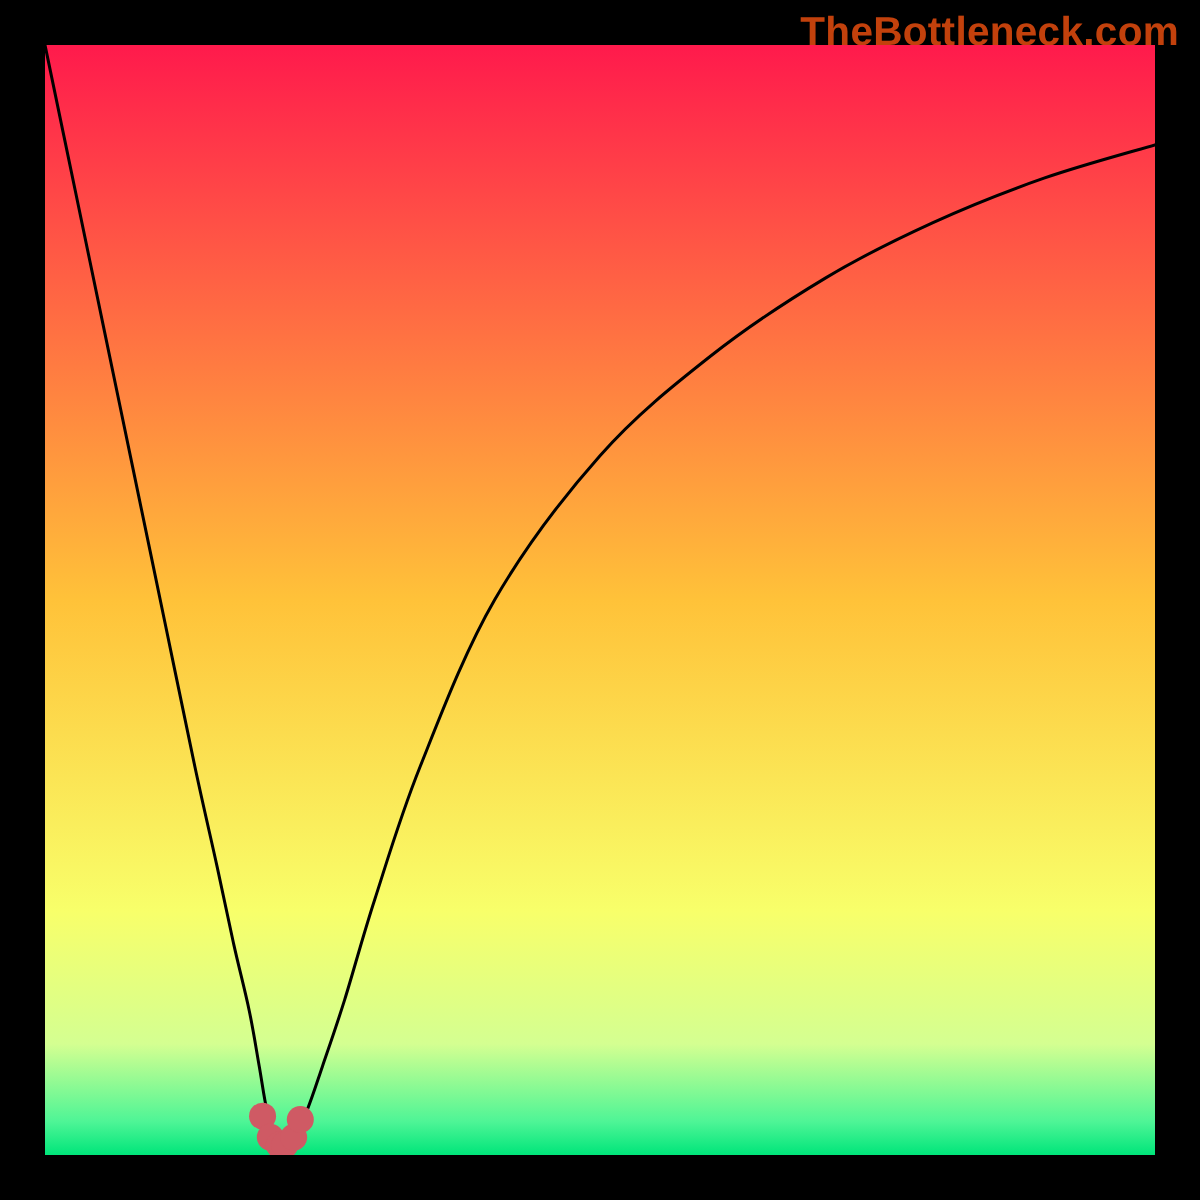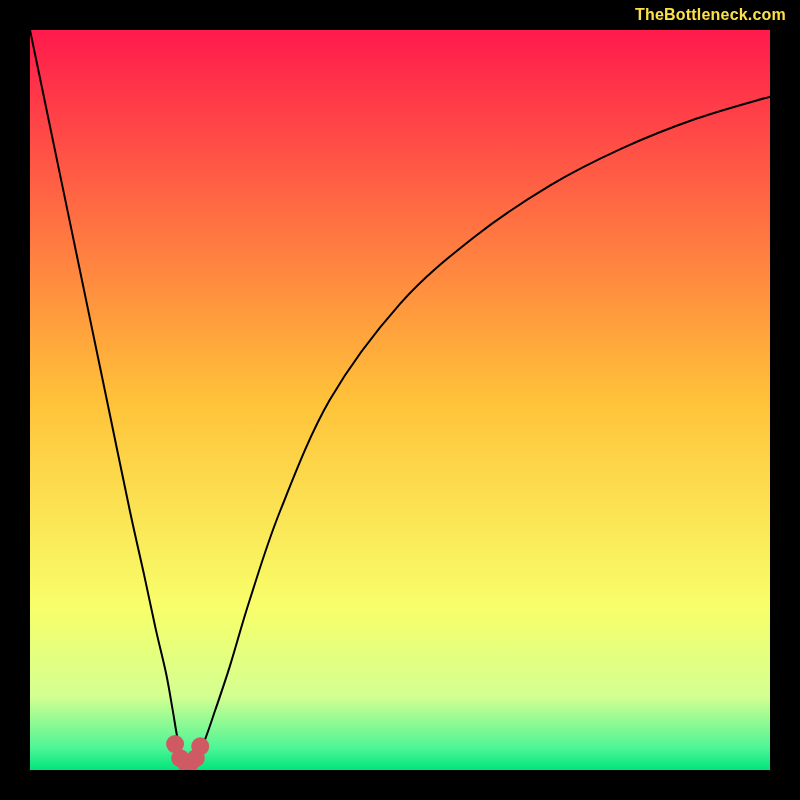--- a/index.html
+++ b/index.html
@@ -8,23 +8,23 @@
     position: absolute;
     left: 0; top: 0;
     width: 800px; height: 800px;
     background: #000;
   }
   .watermark {
     position: absolute;
     top: 6px;
     right: 14px;
     font-family: Arial, Helvetica, sans-serif;
-    font-size: 16px;
+    font-size: 27px;
     font-weight: 600;
-    color: #fde047;
+    color: #c2410c;
     letter-spacing: 0.2px;
   }
   .plot {
     position: absolute;
     left: 30px;
     top: 30px;
     width: 740px;
     height: 740px;
   }
   .plot svg { display: block; width: 740px; height: 740px; }

